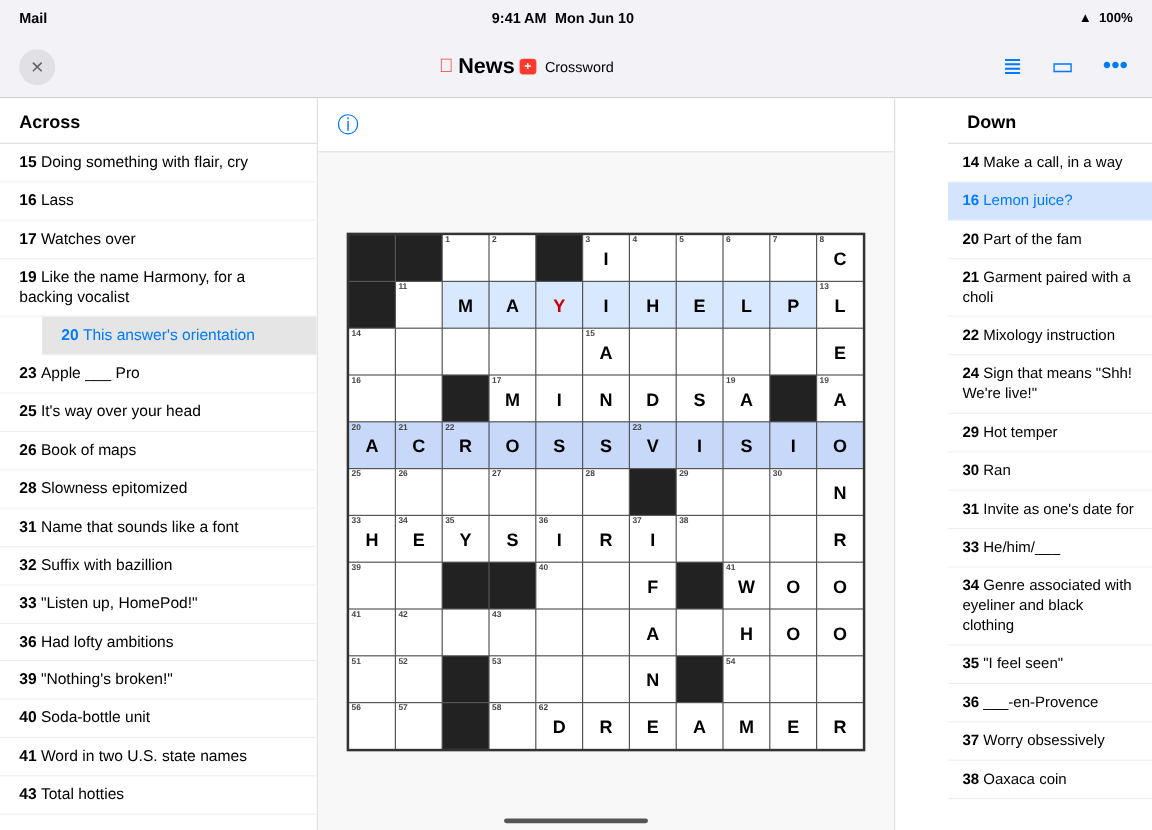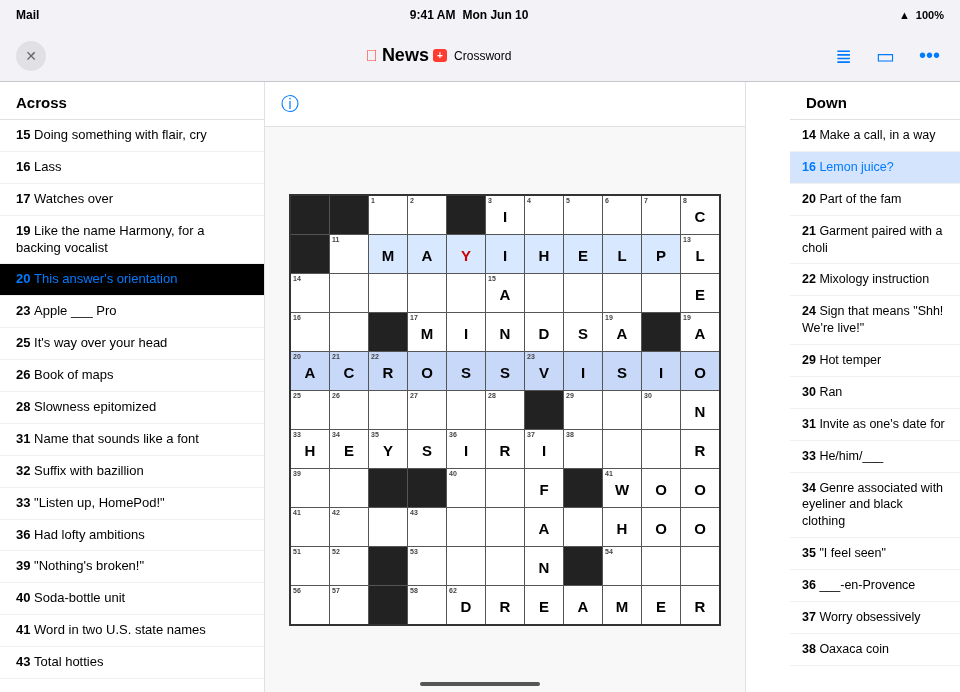--- a/index.html
+++ b/index.html
@@ -88,21 +88,22 @@
     }
     .clue-item {
       padding: 7px 16px;
       font-size: 13px;
       color: #000;
       border-bottom: 1px solid #f0f0f0;
       cursor: pointer;
       line-height: 1.3;
     }
     .clue-item.active {
-      background: #000000;
+      background: #e5e5e5;
+      margin-left: 35px;
     }
     .clue-item .clue-number { font-weight: 600; }
 
     
     .center-panel {
       flex: 1;
       background: #f8f8f8;
       display: flex;
       flex-direction: column;
       overflow: hidden;

